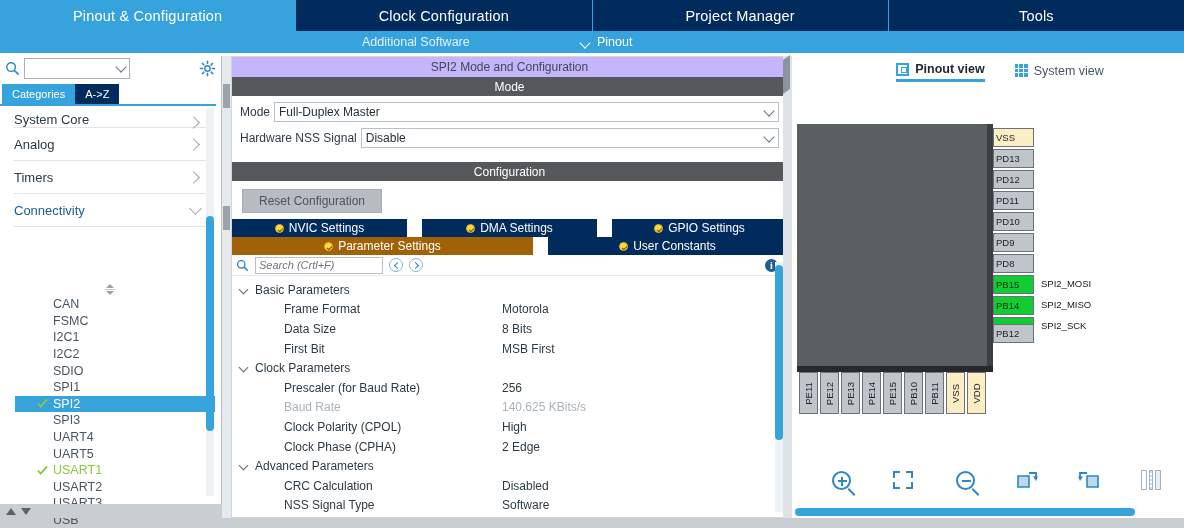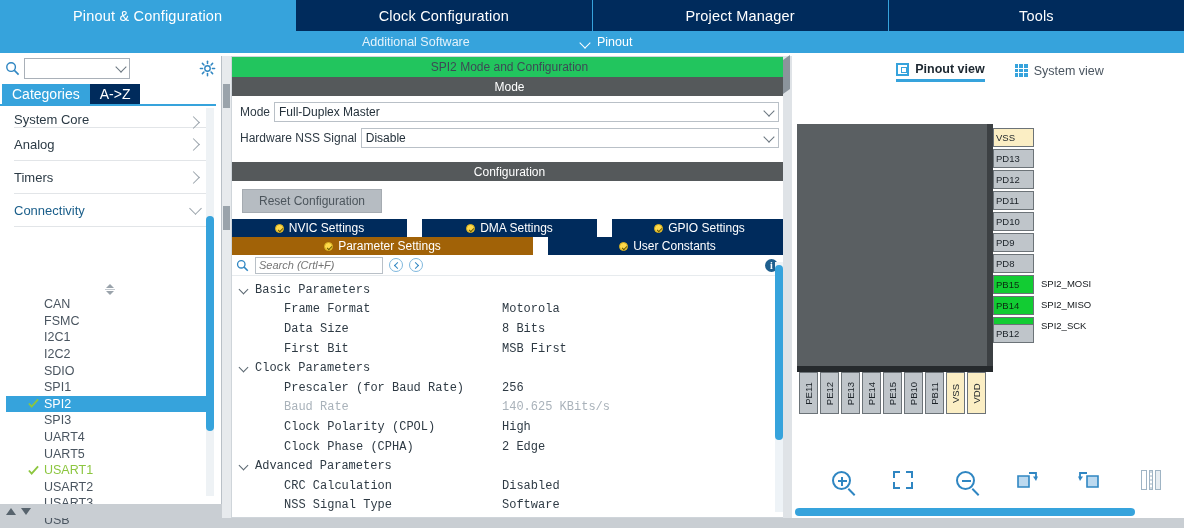--- a/index.html
+++ b/index.html
@@ -62,40 +62,40 @@
   .combo .ca {
     width:16px; height:100%; display:flex; align-items:center; justify-content:center;
   }
   .caret { width:8px; height:8px; border-left:1.4px solid #6b7780; border-bottom:1.4px solid #6b7780;
            transform: rotate(-45deg); margin-bottom:3px; }
   .gear { position:absolute; right:6px; top:4px; width:17px; height:17px; }
 
   .segtabs { position:absolute; left:2px; top:28px; height:20px; display:flex; }
   .segtab {
     height:20px; padding:0 10px; display:flex; align-items:center; justify-content:center;
-    font-size:14px; color:#ffffff; background:#002b5c;
+    font-size:11px; color:#ffffff; background:#002b5c;
   }
   .segtab.active { background:#36a3dc; }
   .segline { position:absolute; left:0; top:48px; width:216px; height:2px; background:#36a3dc; }
 
   .catlist { position:absolute; left:0; top:50px; width:216px; bottom:14px; overflow:hidden; }
   .catrow {
     position:relative; height:33px; margin:0 10px 0 14px; display:flex; align-items:center;
     border-bottom:1px solid #e2e5e8; color:#2b3a45; font-size:13px;
   }
   .catrow .arrow-r { position:absolute; right:8px; width:9px; height:9px;
     border-top:1.5px solid #9aa3ab; border-right:1.5px solid #9aa3ab; transform: rotate(45deg); }
   .catrow .arrow-dn { position:absolute; right:6px; width:9px; height:9px;
     border-left:1.5px solid #9aa3ab; border-bottom:1.5px solid #9aa3ab; transform: rotate(-45deg); margin-bottom:4px;}
   .catrow.conn { color:#1a5e8a; }
   .catrow.first { height:22px; align-items:flex-end; }
 
   .grip { position:absolute; left:102px; top:228px; width:16px; height:11px; }
 
-  .periphs { position:absolute; left:6px; top:240px; width:200px; }
+  .periphs { position:absolute; left:15px; top:240px; width:200px; }
   .pitem {
     height:16.6px; display:flex; align-items:center; padding-left:38px;
     font-size:12.5px; color:#4a5560; position:relative;
   }
   .pitem.sel { background:#36a3dc; color:#ffffff; width:200px; }
   .pitem.on { color:#8cc63f; }
   .pitem .chk {
     position:absolute; left:22px; width:11px; height:11px;
   }
 
@@ -113,21 +113,21 @@
   .tri-up { width:0;height:0;border-left:5px solid transparent;border-right:5px solid transparent;border-bottom:7px solid #57636d;}
   .tri-dn { width:0;height:0;border-left:5px solid transparent;border-right:5px solid transparent;border-top:7px solid #57636d;}
 
   
   .centerpanel {
     position:absolute; left:231px; top:56px; width:557px; height:462px; background:#ffffff;
     border:1px solid #cfd5da;
   }
   .c-title {
     height:20px; display:flex; align-items:center; justify-content:center;
-    font-size:12px; color:#3d4a55; background:#22c55e;
+    font-size:12px; color:#3d4a55; background:#c4b5fd;
   }
   .bandhdr {
     height:19px; background:#55595b; color:#ffffff; font-size:12px;
     display:flex; align-items:center; justify-content:center;
   }
   .modearea { padding:6px 8px 8px 8px; }
   .field { display:flex; align-items:center; height:20px; margin-bottom:6px; }
   .flabel { font-size:12px; color:#2e3a44; padding-right:4px; white-space:nowrap; }
   .fcombo { flex:1; height:20px; border:1px solid #b9c0c7; background:#ffffff; display:flex; align-items:center; }
   .fcombo .fv { flex:1; font-size:12px; color:#23303a; padding-left:4px; }
@@ -163,21 +163,21 @@
   }
   .navbtn { width:14px; height:14px; border-radius:50%; border:1px solid #7fb8dd; position:relative; }
   .navbtn .ar { position:absolute; left:4.5px; top:3.5px; width:5px; height:5px;
     border-top:1.3px solid #2f86c2; border-right:1.3px solid #2f86c2; }
   .navbtn.prev .ar { transform: rotate(-135deg); left:5px; }
   .navbtn.next .ar { transform: rotate(45deg); left:3px; }
   .infoi { position:absolute; right:9px; width:13px; height:13px; border-radius:50%;
     background:#1e5f8e; color:#fff; font-size:10px; font-weight:bold;
     display:flex; align-items:center; justify-content:center; font-family:"Liberation Serif",serif;}
 
-  .tree { position:relative; padding-top:4px;font-family:Liberation Mono, monospace; }
+  .tree { position:relative; padding-top:4px; }
   .trow { height:19.6px; display:flex; align-items:center; font-size:12px; color:#2e3a44; }
   .trow.group { padding-left:8px; color:#2e3a44; }
   .trow.child { padding-left:52px; }
   .trow.dim .tname, .trow.dim .tval { color:#a9b2ba; }
   .tcaret { width:10px; height:10px; margin-right:5px; position:relative; flex:0 0 10px; }
   .tcaret::before { content:''; position:absolute; left:0px; top:1px; width:6px; height:6px;
     border-left:1.4px solid #5a6670; border-bottom:1.4px solid #5a6670; transform: rotate(-45deg); }
   .tname { width:218px; }
   .tval { }
 

